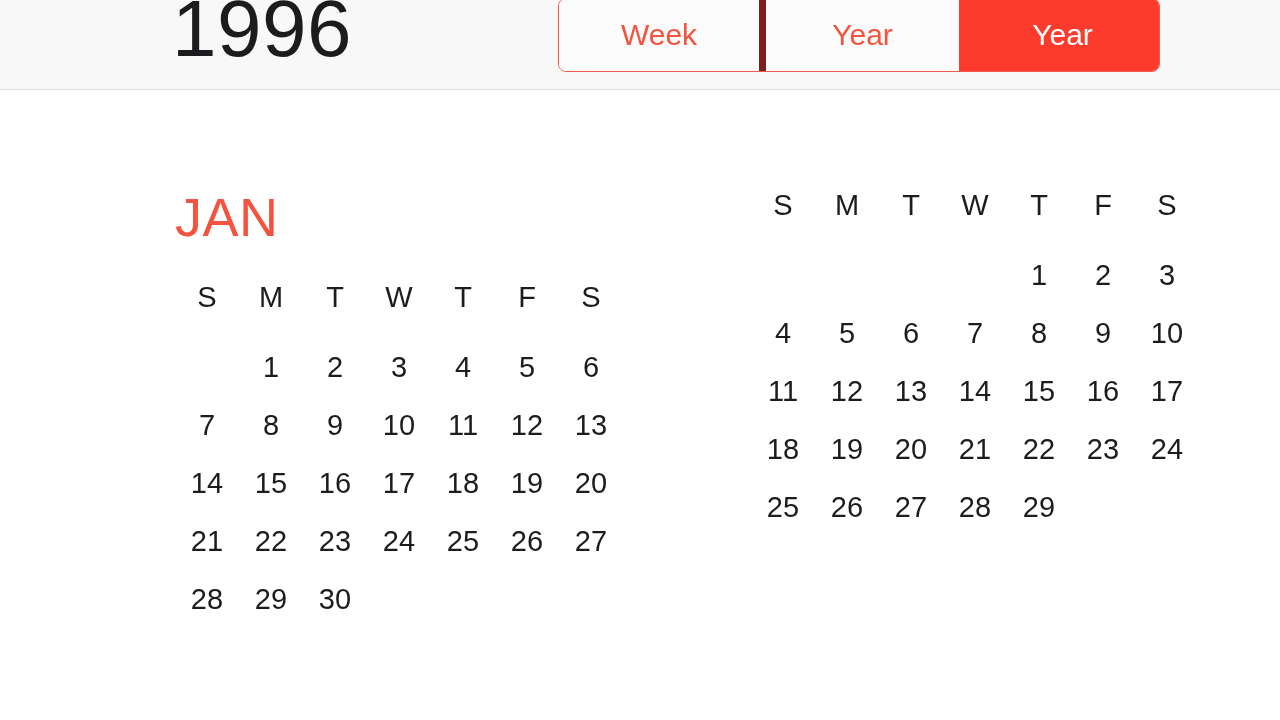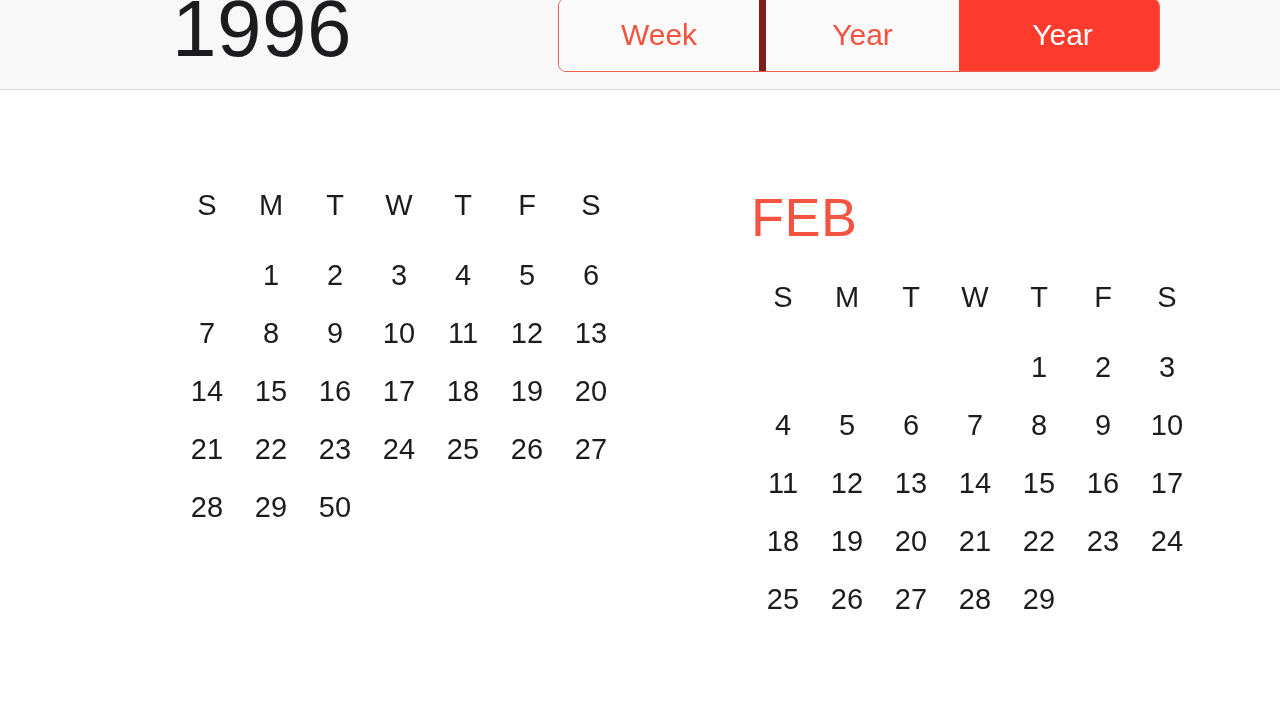--- a/index.html
+++ b/index.html
@@ -152,20 +152,21 @@
       <div class="segment">Week</div>
       <div class="segment">Year</div>
       <div class="segment selected">Year</div>
     </div>
 
   </div>
 
   <div class="months">
 
     <div class="month month-jan">
+      <div class="month-name">JAN</div>
 
       <div class="weekday-row">
         <div class="weekday-cell">S</div>
         <div class="weekday-cell">M</div>
         <div class="weekday-cell">T</div>
         <div class="weekday-cell">W</div>
         <div class="weekday-cell">T</div>
         <div class="weekday-cell">F</div>
         <div class="weekday-cell">S</div>
       </div>
@@ -203,30 +204,29 @@
           <div class="day-cell">22</div>
           <div class="day-cell">23</div>
           <div class="day-cell">24</div>
           <div class="day-cell">25</div>
           <div class="day-cell">26</div>
           <div class="day-cell">27</div>
         </div>
         <div class="day-row">
           <div class="day-cell">28</div>
           <div class="day-cell">29</div>
-          <div class="day-cell">50</div>
+          <div class="day-cell">30</div>
           <div class="day-cell"></div>
           <div class="day-cell"></div>
           <div class="day-cell"></div>
         </div>
       </div>
     </div>
 
     <div class="month month-feb">
-      <div class="month-name">FEB</div>
 
       <div class="weekday-row">
         <div class="weekday-cell">S</div>
         <div class="weekday-cell">M</div>
         <div class="weekday-cell">T</div>
         <div class="weekday-cell">W</div>
         <div class="weekday-cell">T</div>
         <div class="weekday-cell">F</div>
         <div class="weekday-cell">S</div>
       </div>

